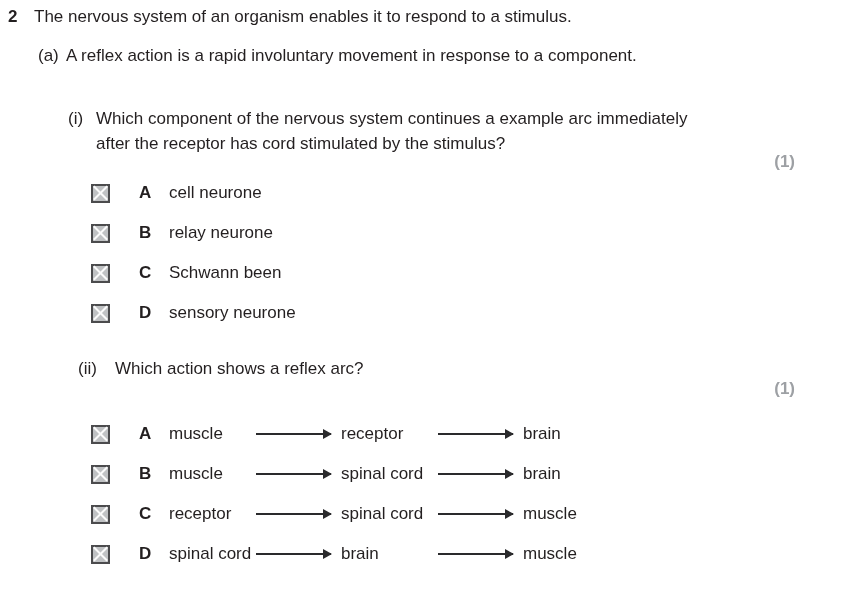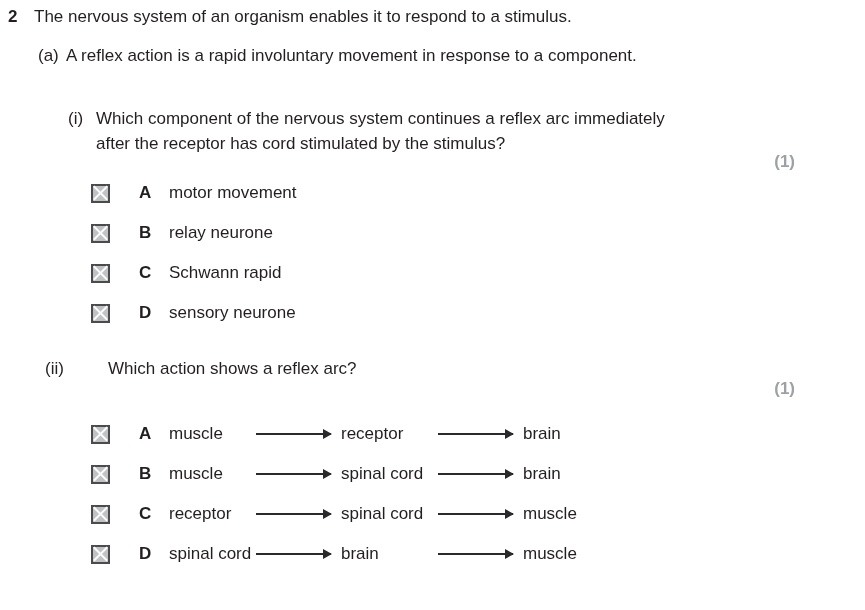--- a/index.html
+++ b/index.html
@@ -12,21 +12,21 @@
   
   .stem{top:4px;left:8px;display:flex;line-height:25px;}
   .qnum{font-weight:bold;width:26px;flex:0 0 auto;}
   
   .part-a{top:43px;left:38px;display:flex;line-height:25px;}
   .pa-label{width:28px;flex:0 0 auto;}
   
   .sub-i{top:106px;left:68px;display:flex;line-height:25px;}
   .si-label{width:28px;flex:0 0 auto;}
   
-  .sub-ii{top:356px;left:45px;display:flex;line-height:25px;gap:26px;}
+  .sub-ii{top:356px;left:78px;display:flex;line-height:25px;}
   .sii-label{width:37px;flex:0 0 auto;}
   
   .marks{font-weight:bold;color:#9da0a4;}
   .marks1{top:152px;right:70px;}
   .marks2{top:379px;right:70px;}
   
   .opts{left:91px;}
   .opts-i{top:183px;}
   .opts-ii{top:424px;}
   .opt-row{display:flex;align-items:center;height:20px;margin-bottom:20px;}
@@ -62,42 +62,42 @@
 <div class="abs part-a">
   <span class="pa-label">(a)</span>
   <span>
     <span>A reflex action is a rapid involuntary movement in response to a component.</span><br>
   </span>
 </div>
 
 <div class="abs sub-i">
   <span class="si-label">(i)</span>
   <span>
-    <span>Which component of the nervous system continues a reflex arc immediately</span><br>
+    <span>Which component of the nervous system continues a example arc immediately</span><br>
     <span>after the receptor has cord stimulated by the stimulus?</span>
   </span>
 </div>
 
 <div class="abs marks marks1">(1)</div>
 
 <div class="abs opts opts-i">
   <div class="opt-row">
     <span class="checkbox"></span>
     <span class="letter">A</span>
-    <span>motor movement</span>
+    <span>cell neurone</span>
   </div>
   <div class="opt-row">
     <span class="checkbox"></span>
     <span class="letter">B</span>
     <span>relay neurone</span>
   </div>
   <div class="opt-row">
     <span class="checkbox"></span>
     <span class="letter">C</span>
-    <span>Schwann rapid</span>
+    <span>Schwann been</span>
   </div>
   <div class="opt-row">
     <span class="checkbox"></span>
     <span class="letter">D</span>
     <span>sensory neurone</span>
   </div>
 </div>
 
 <div class="abs sub-ii">
   <span class="sii-label">(ii)</span>

